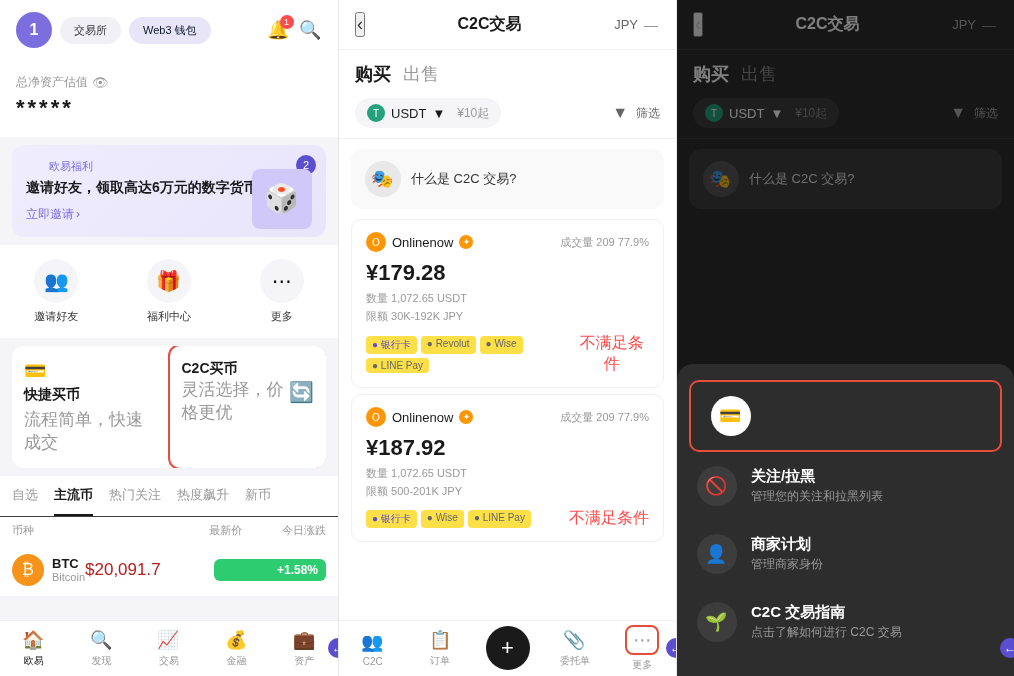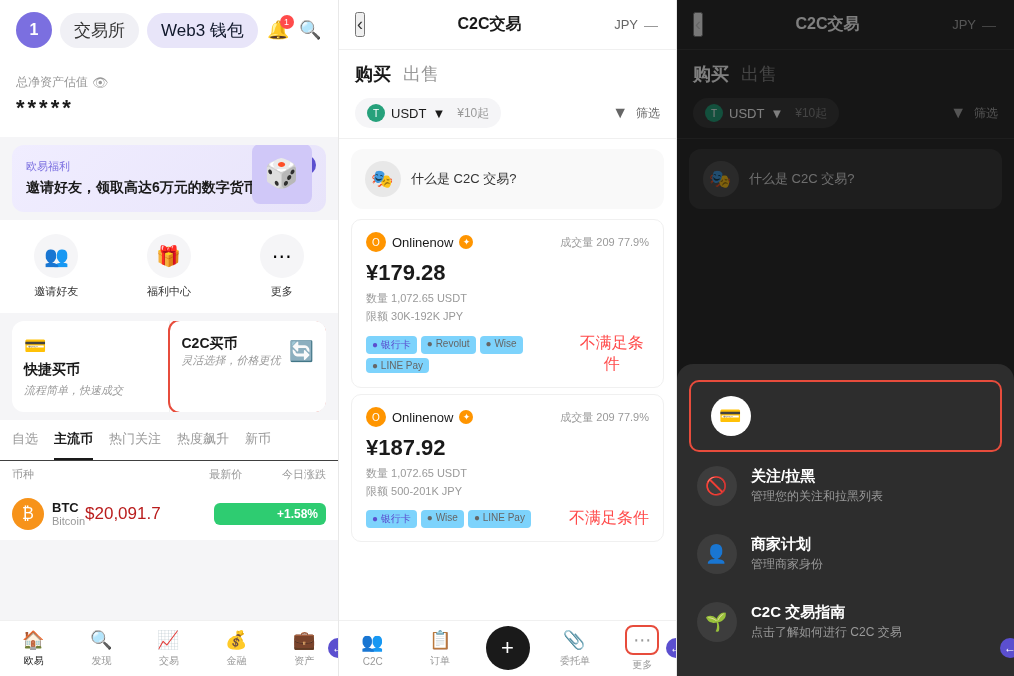--- a/index.html
+++ b/index.html
@@ -52,21 +52,21 @@
       color: #fff;
       font-size: 16px;
       font-weight: bold;
       display: flex; align-items: center; justify-content: center;
     }
     .p1-tab-btn {
       background: #f0f0f5;
       border: none;
       border-radius: 20px;
       padding: 6px 14px;
-      font-size: 17px;
+      font-size: 11px;
       color: #333;
       cursor: pointer;
     }
     .p1-tab-btn.active {
       background: #e8e5f9;
       color: #0f172a;
       font-weight: 500;
     }
     .p1-icons {
       margin-left: auto;
@@ -100,21 +100,21 @@
       padding: 14px;
       position: relative;
       overflow: hidden;
     }
     .p1-banner-badge {
       position: absolute; top: 10px; right: 10px;
       background: #5b4fcf; color: #fff;
       border-radius: 50%; width: 20px; height: 20px;
       font-size: 11px; display: flex; align-items: center; justify-content: center;
     }
-    .p1-banner-title { font-size: 11px; color: #7b6fe0; margin-bottom: 4px; }
+    .p1-banner-title { font-size: 11px; color: #7b6fe0; margin-bottom: 4px; margin-left: 23px; }
     .p1-banner-text { font-size: 14px; font-weight: bold; color: #1a1a1a; line-height: 1.4; }
     .p1-banner-link { font-size: 12px; color: #7b6fe0; margin-top: 8px; display: flex; align-items: center; gap: 2px; }
     .p1-banner-img {
       position: absolute; right: 14px; bottom: 8px;
       width: 60px; height: 60px;
       background: #d0c8f8;
       border-radius: 8px;
       display: flex; align-items: center; justify-content: center;
       font-size: 28px;
     }
@@ -153,21 +153,21 @@
     }
     .p1-trade-item:first-child {
       border-right: 1px solid #f0f0f0;
     }
     .p1-trade-item.highlight {
       border: 2px solid #e74c3c;
       border-radius: 12px;
       margin: -2px;
     }
     .p1-trade-title { font-size: 14px; font-weight: bold; color: #1a1a1a; display: flex; align-items: center; gap: 8px; }
-    .p1-trade-sub { font-size: 11px; color: #999; font-style: italic; }
+    .p1-trade-sub { font-size: 17px; color: #999; }
     .p1-trade-icon { font-size: 18px; }
 
     .p1-tabs {
       background: #fff;
       display: flex;
       padding: 0 12px;
       gap: 16px;
       margin-top: 8px;
       border-bottom: 1px solid #404040;
     }
@@ -315,21 +315,21 @@
     }
     .p2-listing-meta { font-size: 11px; color: #999; }
     .p2-price { font-size: 22px; font-weight: bold; color: #1a1a1a; margin-bottom: 4px; }
     .p2-listing-details { font-size: 11px; color: #999; line-height: 1.6; }
     .p2-listing-footer {
       display: flex; align-items: center; justify-content: space-between;
       margin-top: 8px;
     }
     .p2-payment-tags { display: flex; gap: 4px; flex-wrap: wrap; }
     .p2-tag {
-      font-size: 10px; color: #666; background: #7dd3fc;
+      font-size: 10px; color: #666; background: #fde047;
       border-radius: 4px; padding: 2px 6px;
     }
     .p2-tag.bank { color: #5b4fcf; }
     .p2-not-satisfy { font-size: 16px; color: #ff4b4b; text-align: center; }
     .p2-divider { font-size: 11px; color: #999; text-align: center; padding: 6px 0; }
 
     .p2-bottom-nav {
       position: absolute; bottom: 0; left: 0; right: 0;
       background: #fff;
       border-top: 1px solid #f0f0f0;
@@ -483,20 +483,24 @@
       <span>总净资产估值</span>
       <span style="font-size:13px;">👁</span>
     </div>
     <div class="p1-assets-value">*****</div>
   </div>
 
   <div class="p1-banner">
     <div class="p1-banner-badge">2</div>
     <div class="p1-banner-title">欧易福利</div>
     <div class="p1-banner-text">邀请好友，领取高达6万元的数字货币盲盒</div>
+    <div class="p1-banner-link">
+      <span>立即邀请</span>
+      <span>›</span>
+    </div>
     <div class="p1-banner-img">🎲</div>
   </div>
 
   <div class="p1-quicklinks">
     <div class="p1-quicklink">
       <div class="p1-quicklink-icon">👥</div>
       <span class="p1-quicklink-label">邀请好友</span>
     </div>
     <div class="p1-quicklink">
       <div class="p1-quicklink-icon">🎁</div>

